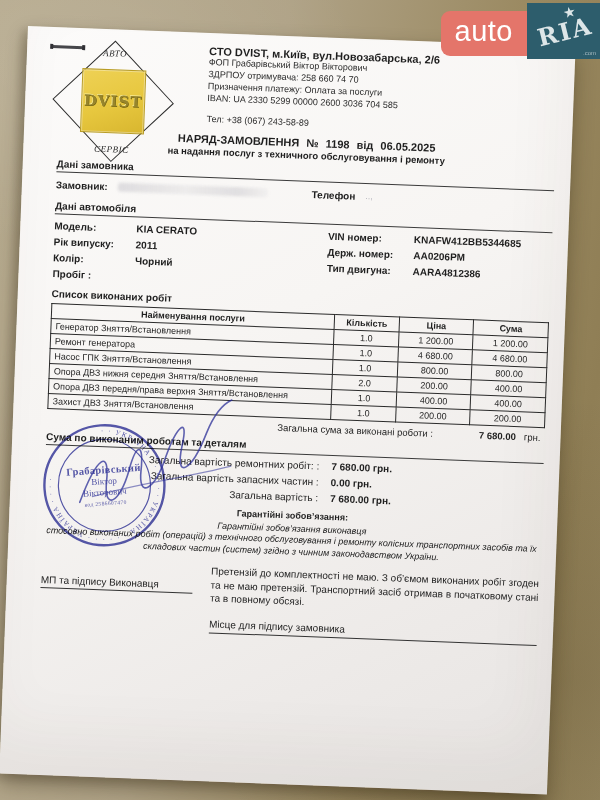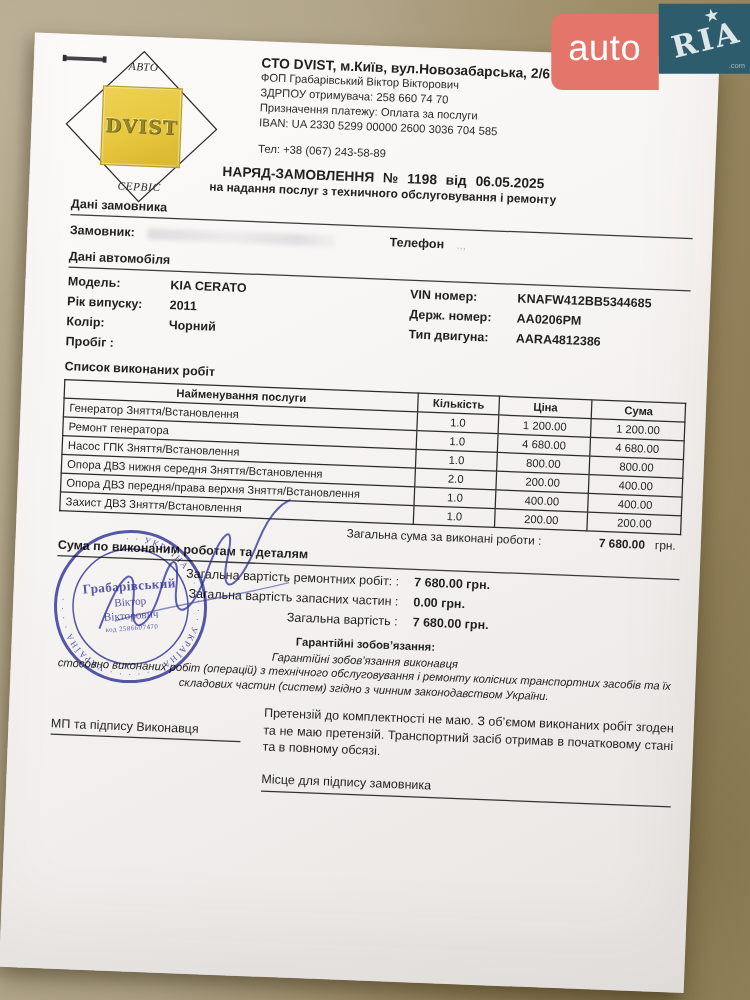--- a/index.html
+++ b/index.html
@@ -104,21 +104,21 @@
   .stamp svg{position:absolute;inset:0;}
   .stamp-center{position:absolute;inset:0;display:flex;flex-direction:column;align-items:center;
     justify-content:center;color:#3a3da2;font-family:"Liberation Serif",serif;text-align:center;}
   .st1{font-size:10.5px;font-weight:bold;letter-spacing:.3px;}
   .st2{font-size:9px;margin-top:1px;}
   .st3{font-size:5.5px;margin-top:3px;letter-spacing:.4px;}
   .sig{position:absolute;left:52px;top:356px;width:190px;height:160px;pointer-events:none;opacity:.88;}
 
   
   .badge{position:absolute;top:3px;right:0;display:flex;align-items:flex-start;z-index:10;}
-  .auto-box{margin-top:8px;height:61px;padding:0 14px;display:flex;align-items:center;
+  .auto-box{margin-top:8px;height:45px;padding:0 14px;display:flex;align-items:center;
     background:#e4756a;border-radius:9px 0 0 9px;}
   .auto-box span{color:#fff;font-size:29px;font-weight:500;letter-spacing:.5px;line-height:1;padding-bottom:4px;}
   .ria-box{width:73px;height:56px;background:#2d5d6c;position:relative;overflow:hidden;}
   .ria-word{position:absolute;left:10px;top:14px;transform:rotate(-14deg);
     font-family:"DejaVu Serif",serif;font-weight:bold;font-size:24px;letter-spacing:2px;color:#dde6e8;}
   .ria-star{position:absolute;left:36px;top:1px;font-size:14px;color:#dde6e8;transform:rotate(-12deg);}
   .ria-com{position:absolute;right:4px;bottom:3px;font-size:6px;color:#a6bac0;}
 </style>
 </head>
 <body>

